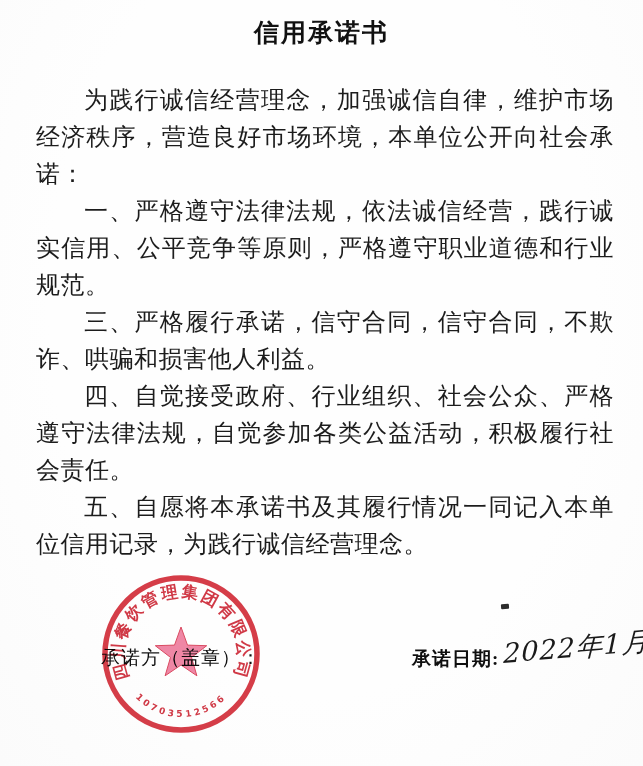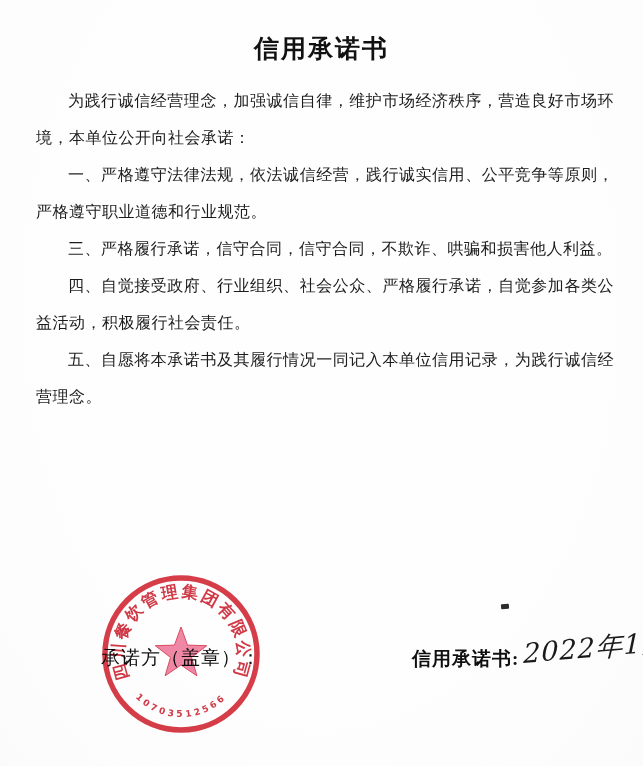--- a/index.html
+++ b/index.html
@@ -9,25 +9,24 @@
     background:radial-gradient(ellipse at 50% 40%, #fefefe 60%, #fbfbfb 100%);
     font-family:"Liberation Serif","DejaVu Serif",serif;
     color:#1c1c1c;
     overflow:hidden;
   }
   .doc-title{
     position:absolute;top:16px;left:0;width:100%;
     text-align:center;
     font-size:25px;font-weight:700;letter-spacing:2px;
     color:#111;
-    margin-top:16px;
   }
   .content{
     position:absolute;top:82px;left:36px;width:578px;
-    font-size:16px;line-height:37px;
+    font-size:24px;line-height:37px;
     letter-spacing:0.5px;
     text-align:justify;
   }
   .content p{
     margin:0;
     text-indent:2em;
   }
   .footer{position:absolute;left:0;top:560px;width:643px;height:206px;}
   .ink-mark{
     position:absolute;left:501px;top:44px;
@@ -73,21 +72,21 @@
 <body>
 
 <div class="page">
 
   <div class="doc-title">信用承诺书</div>
 
   <div class="content">
     <p>为践行诚信经营理念，加强诚信自律，维护市场经济秩序，营造良好市场环境，本单位公开向社会承诺：</p>
     <p>一、严格遵守法律法规，依法诚信经营，践行诚实信用、公平竞争等原则，严格遵守职业道德和行业规范。</p>
     <p>三、严格履行承诺，信守合同，信守合同，不欺诈、哄骗和损害他人利益。</p>
-    <p>四、自觉接受政府、行业组织、社会公众、严格履行承诺，自觉参加各类公益活动，积极履行社会责任。</p>
+    <p>四、自觉接受政府、行业组织、社会公众、严格遵守法律法规，自觉参加各类公益活动，积极履行社会责任。</p>
     <p>五、自愿将本承诺书及其履行情况一同记入本单位信用记录，为践行诚信经营理念。</p>
   </div>
 
   <div class="footer">
 
     <div class="ink-mark"></div>
 
     <div class="sign-label">承诺方（盖章）：</div>
 
     <svg class="stamp" viewBox="0 0 170 170" xmlns="http://www.w3.org/2000/svg">
@@ -99,18 +98,18 @@
       <polygon points="85,58 91.5,76.1 110.7,76.7 95.5,88.4 100.9,106.8 85,96 69.1,106.8 74.5,88.4 59.3,76.7 78.5,76.1" fill="#ec6b91" fill-opacity="0.85" stroke="#d84058" stroke-width="1"></polygon>
       <text font-size="16.5" font-weight="700" fill="#cf2e3c" letter-spacing="2.5" font-family="'Liberation Serif','DejaVu Serif',serif">
         <textPath href="#arcTop" startOffset="50%" text-anchor="middle">四川餐饮管理集团有限公司</textPath>
       </text>
       <text font-size="9" font-weight="700" fill="#cf2e3c" letter-spacing="3" font-family="'DejaVu Sans','Liberation Sans',sans-serif">
         <textPath href="#arcBottom" startOffset="50%" text-anchor="middle">5107035125666</textPath>
       </text>
     </svg>
 
     <div class="date-row">
-      <span class="date-label">信用承诺书:</span>
+      <span class="date-label">承诺日期:</span>
       <span class="handwritten">2022年1月18日</span>
     </div>
 
   </div>
 </div>
 
 </body></html>

